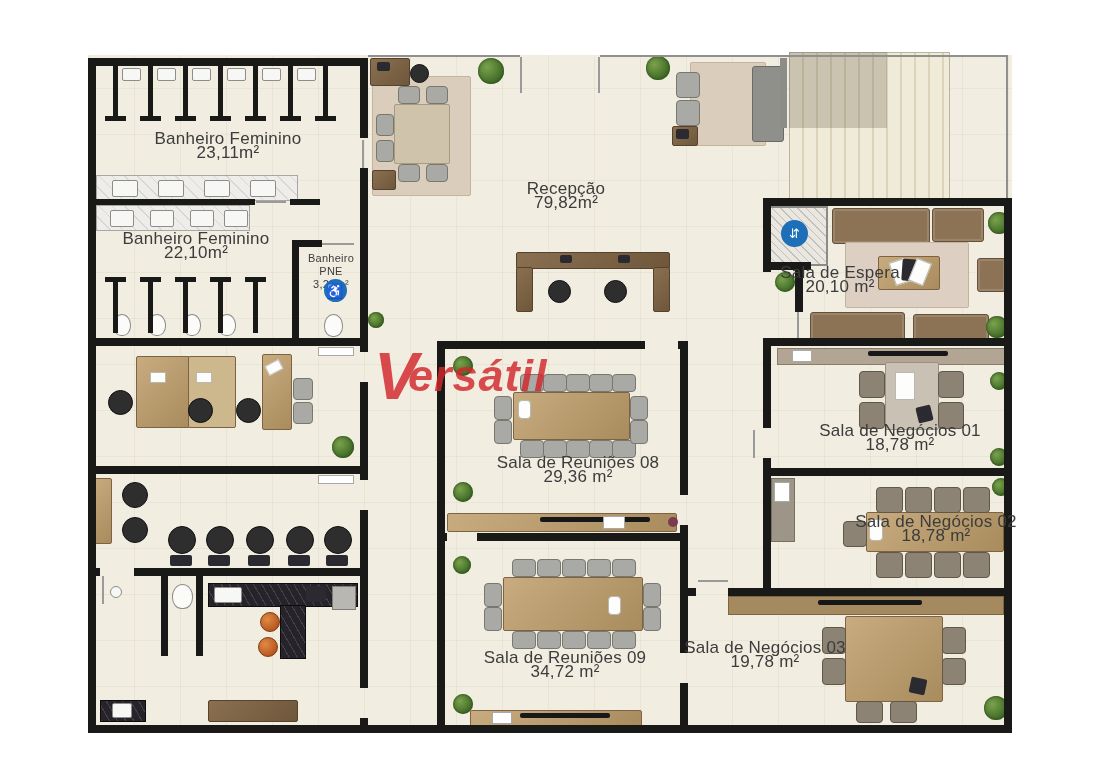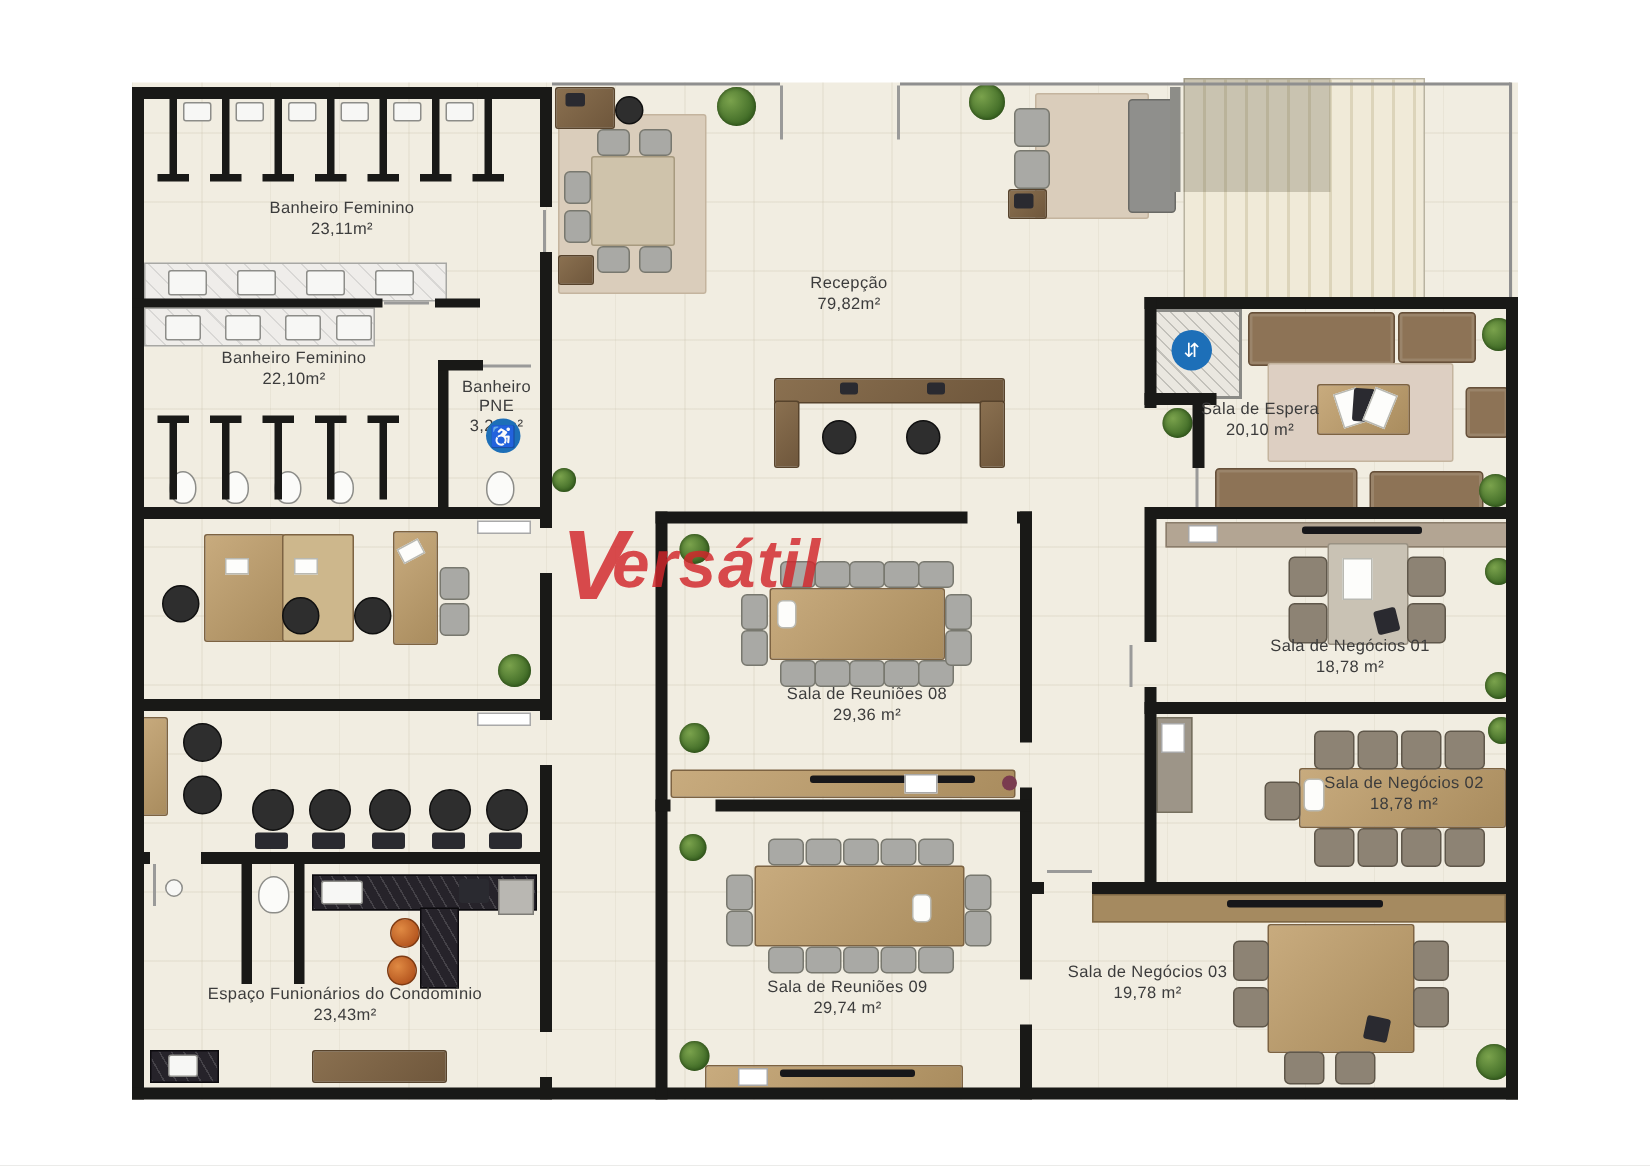--- a/index.html
+++ b/index.html
@@ -34,21 +34,21 @@
     background:repeating-linear-gradient(90deg,#f0ead8 0 12px,#dcd4ba 12px 14px);z-index:10;}
   .stairshade{left:789px;top:52px;width:98px;height:76px;background:rgba(100,94,72,.28);z-index:11;}
   .elev{left:766px;top:206px;width:58px;height:56px;z-index:22;background:#eae7e0;
     background-image:repeating-linear-gradient(45deg,rgba(120,120,115,.35) 0 1px,transparent 1px 6px);border:2px solid #8a8a86;}
   .bluebadge{position:absolute;border-radius:50%;background:#1d6fb8;color:#fff;display:flex;align-items:center;justify-content:center;z-index:55;}
   .tv{position:absolute;background:#17171a;border-radius:2px;z-index:24;}
   .paper{position:absolute;background:#fdfdfb;border:1px solid #b9b9b2;z-index:25;}
   .dark{position:absolute;background:#2a2a30;border-radius:2px;z-index:25;}
   
   .rlabel{position:absolute;z-index:50;transform:translateX(-50%);text-align:center;
-    color:#3c3c3c;font-size:11px;line-height:14px;letter-spacing:.25px;white-space:nowrap;}
+    color:#3c3c3c;font-size:17px;line-height:14px;letter-spacing:.25px;white-space:nowrap;}
   
   #wm{position:absolute;left:366px;top:350px;z-index:45;display:flex;align-items:center;opacity:.82;pointer-events:none;}
   #wm .p1{font-style:italic;font-size:31px;color:#9c9c9c;letter-spacing:1px;}
   #wm .p2{font-style:italic;font-weight:800;font-size:66px;line-height:.8;color:#d2262b;margin:0 -10px 6px 8px;}
   #wm .p3{font-style:italic;font-weight:800;font-size:45px;color:#d2262b;letter-spacing:1px;margin-bottom:6px;}
 </style>
 </head>
 <body>
 
 <div id="stage">
@@ -369,31 +369,27 @@
   <div class="rlabel" style="left:840px;top:266px">
     <div>Sala de Espera</div>
     <div>20,10 m²</div>
   </div>
   <div class="rlabel" style="left:578px;top:456px">
     <div>Sala de Reuniões 08</div>
     <div>29,36 m²</div>
   </div>
   <div class="rlabel" style="left:565px;top:651px">
     <div>Sala de Reuniões 09</div>
-    <div>29,74 m²</div>
+    <div>34,72 m²</div>
   </div>
   <div class="rlabel" style="left:900px;top:424px">
     <div>Sala de Negócios 01</div>
     <div>18,78 m²</div>
   </div>
   <div class="rlabel" style="left:936px;top:515px">
     <div>Sala de Negócios 02</div>
     <div>18,78 m²</div>
   </div>
   <div class="rlabel" style="left:765px;top:641px">
     <div>Sala de Negócios 03</div>
     <div>19,78 m²</div>
   </div>
-  <div class="rlabel" style="left:230px;top:656px">
-    <div>Espaço Funionários do Condomínio</div>
-    <div>23,43m²</div>
-  </div>
 </div>
 
 </body></html>

